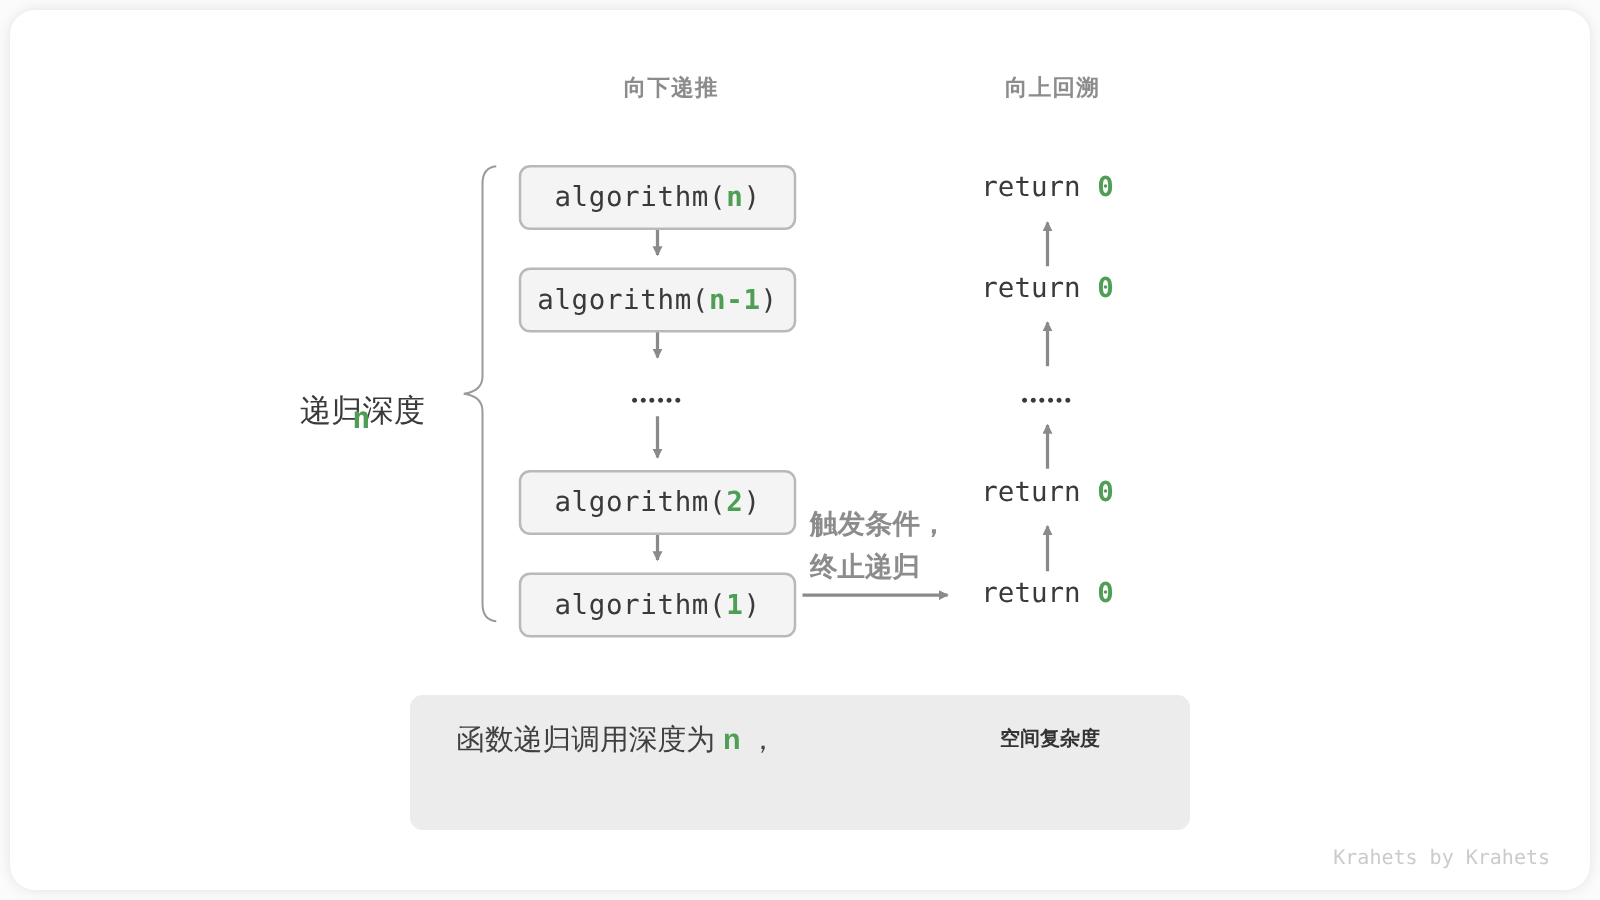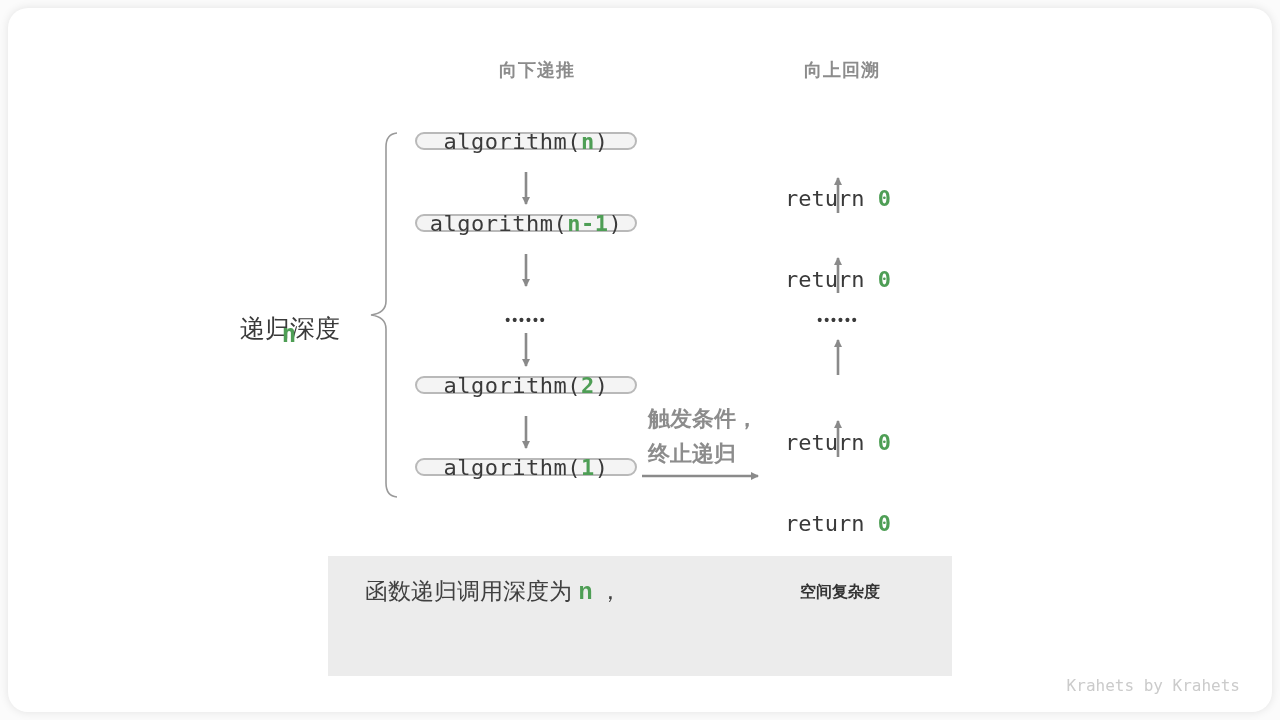--- a/index.html
+++ b/index.html
@@ -24,43 +24,43 @@
   .header{
     font-size:18px;font-weight:bold;color:var(--gray-text);
     letter-spacing:1px;white-space:nowrap;
   }
   .code{
     font-family:"DejaVu Sans Mono","Liberation Mono",monospace;
     color:var(--dark-text);font-size:22px;white-space:pre;
   }
   .green{color:var(--green);font-weight:bold;}
   .box{
-    left:415px;width:222px;height:18px;border-radius:9px;
+    left:415px;width:222px;height:52px;border-radius:9px;
     background:var(--box-bg);border:2px solid var(--box-border);
     display:flex;align-items:center;justify-content:center;
   }
   .box .code{font-size:22px;letter-spacing:0.5px;}
-  .return-row{white-space:nowrap;margin-top:48px;}
+  .return-row{white-space:nowrap;}
   .dots{
     font-size:14px;font-weight:bold;color:var(--dark-text);
     letter-spacing:2px;white-space:nowrap;
   }
   .depth-label{
     font-size:25px;color:var(--dark-text);white-space:nowrap;text-align:center;margin-top:30px;
   }
   .depth-n{
     font-family:"DejaVu Sans Mono","Liberation Mono",monospace;
     font-size:24px;font-weight:bold;color:var(--green);text-align:center;
   }
   .trigger{
     font-size:22px;font-weight:bold;color:var(--gray-text);
     line-height:35px;white-space:nowrap;
   }
   .panel{
-    left:328px;top:556px;width:624px;height:120px;border-radius:0;
+    left:328px;top:556px;width:624px;height:108px;border-radius:10px;
     background:var(--panel-bg);
   }
   .panel-left{
     left:37px;top:16px;font-size:23px;color:#404040;line-height:38px;
     white-space:nowrap;
   }
   .panel-right{
     left:512px;top:18px;transform:translateX(-50%);text-align:center;
     white-space:nowrap;
   }

